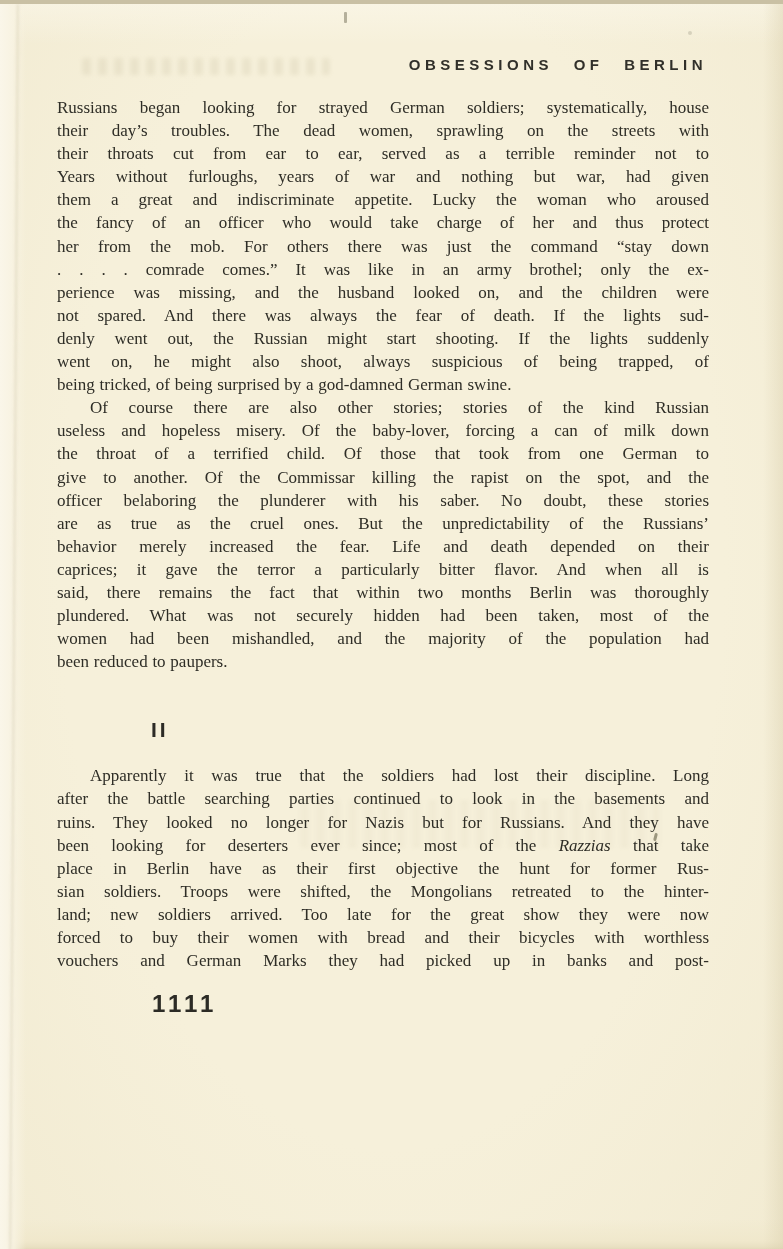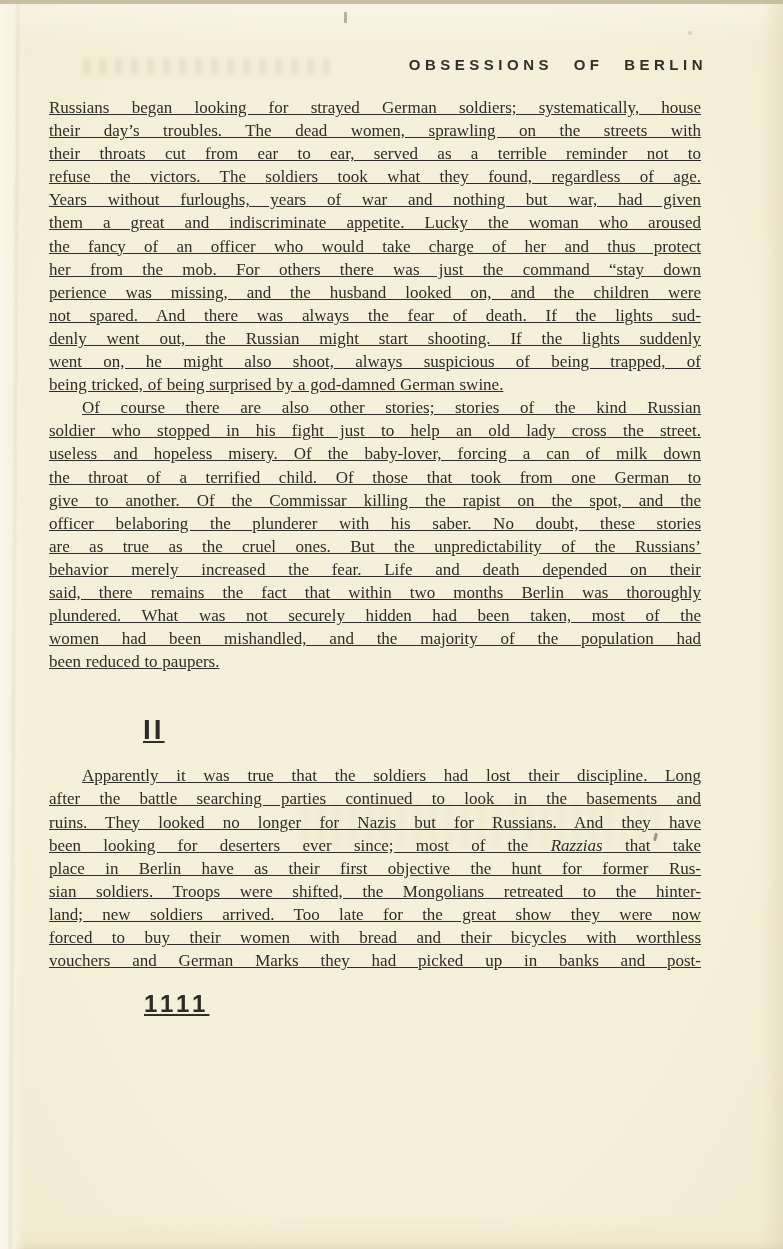--- a/index.html
+++ b/index.html
@@ -27,35 +27,35 @@
   }
   .running-head{
     position:absolute;top:52px;right:76px;
     font-family:"Liberation Sans", sans-serif;
     font-weight:bold;font-size:15px;
     letter-spacing:4.5px;word-spacing:12px;
     color:#31302a;
     white-space:nowrap;
   }
   .body-text{
-    position:absolute;left:49px;top:92px;width:652px;
-    font-size:17px;line-height:23.1px;text-decoration:underline;
+    position:absolute;left:57px;top:92px;width:652px;
+    font-size:17px;line-height:23.1px;
   }
   .line{
     text-align:justify;
     text-align-last:justify;
     text-justify:inter-word;
     word-spacing:.5px;
   }
   .line.last{text-align-last:left;}
   .line.indent{text-indent:33px;}
   .line em{font-style:italic;}
   .section-number{
     font-family:"Liberation Sans", sans-serif;
-    font-weight:bold;font-size:28px;line-height:22px;
+    font-weight:bold;font-size:21px;line-height:22px;
     letter-spacing:3px;
     margin:46px 0 23px 94px;
     color:#2c2b25;
   }
   .folio{
     font-family:"Liberation Sans", sans-serif;
     font-weight:bold;font-size:24px;line-height:22px;
     letter-spacing:4px;
     margin:21px 0 0 95px;
     color:#2c2b25;
@@ -85,40 +85,40 @@
   <div class="speck speck-dot"></div>
 
   <div class="running-head">OBSESSIONS OF BERLIN</div>
 
   <div class="body-text">
     <div>
         <div class="paragraph">
           <div class="line">Russians began looking for strayed German soldiers; systematically, house</div>
           <div class="line">their day’s troubles. The dead women, sprawling on the streets with</div>
           <div class="line">their throats cut from ear to ear, served as a terrible reminder not to</div>
-          <div class="line">refuse the victors. The soldiers took what they found, regardless of age.</div>
           <div class="line">Years without furloughs, years of war and nothing but war, had given</div>
           <div class="line">them a great and indiscriminate appetite. Lucky the woman who aroused</div>
           <div class="line">the fancy of an officer who would take charge of her and thus protect</div>
           <div class="line">her from the mob. For others there was just the command “stay down</div>
+          <div class="line">. . . . comrade comes.” It was like in an army brothel; only the ex-</div>
           <div class="line">perience was missing, and the husband looked on, and the children were</div>
           <div class="line">not spared. And there was always the fear of death. If the lights sud-</div>
           <div class="line">denly went out, the Russian might start shooting. If the lights suddenly</div>
           <div class="line">went on, he might also shoot, always suspicious of being trapped, of</div>
           <div class="line last">being tricked, of being surprised by a god-damned German swine.</div>
         </div>
         <div class="paragraph">
           <div class="line indent">Of course there are also other stories; stories of the kind Russian</div>
-          <div class="line">soldier who stopped in his fight just to help an old lady cross the street.</div>
           <div class="line">useless and hopeless misery. Of the baby-lover, forcing a can of milk down</div>
           <div class="line">the throat of a terrified child. Of those that took from one German to</div>
           <div class="line">give to another. Of the Commissar killing the rapist on the spot, and the</div>
           <div class="line">officer belaboring the plunderer with his saber. No doubt, these stories</div>
           <div class="line">are as true as the cruel ones. But the unpredictability of the Russians’</div>
           <div class="line">behavior merely increased the fear. Life and death depended on their</div>
+          <div class="line">caprices; it gave the terror a particularly bitter flavor. And when all is</div>
           <div class="line">said, there remains the fact that within two months Berlin was thoroughly</div>
           <div class="line">plundered. What was not securely hidden had been taken, most of the</div>
           <div class="line">women had been mishandled, and the majority of the population had</div>
           <div class="line last">been reduced to paupers.</div>
         </div>
       </div>
     <div class="section-number">II</div>
     <div>
         <div class="paragraph">
           <div class="line indent">Apparently it was true that the soldiers had lost their discipline. Long</div>

